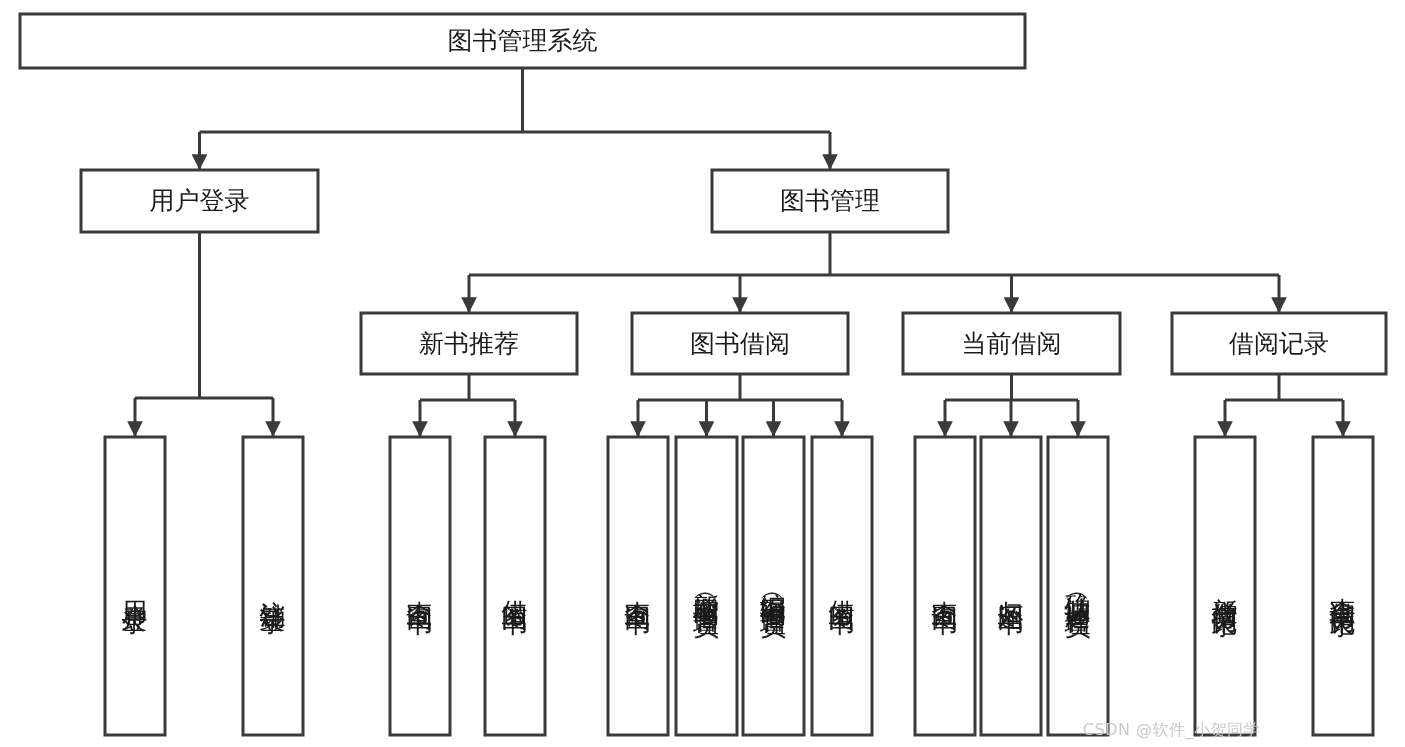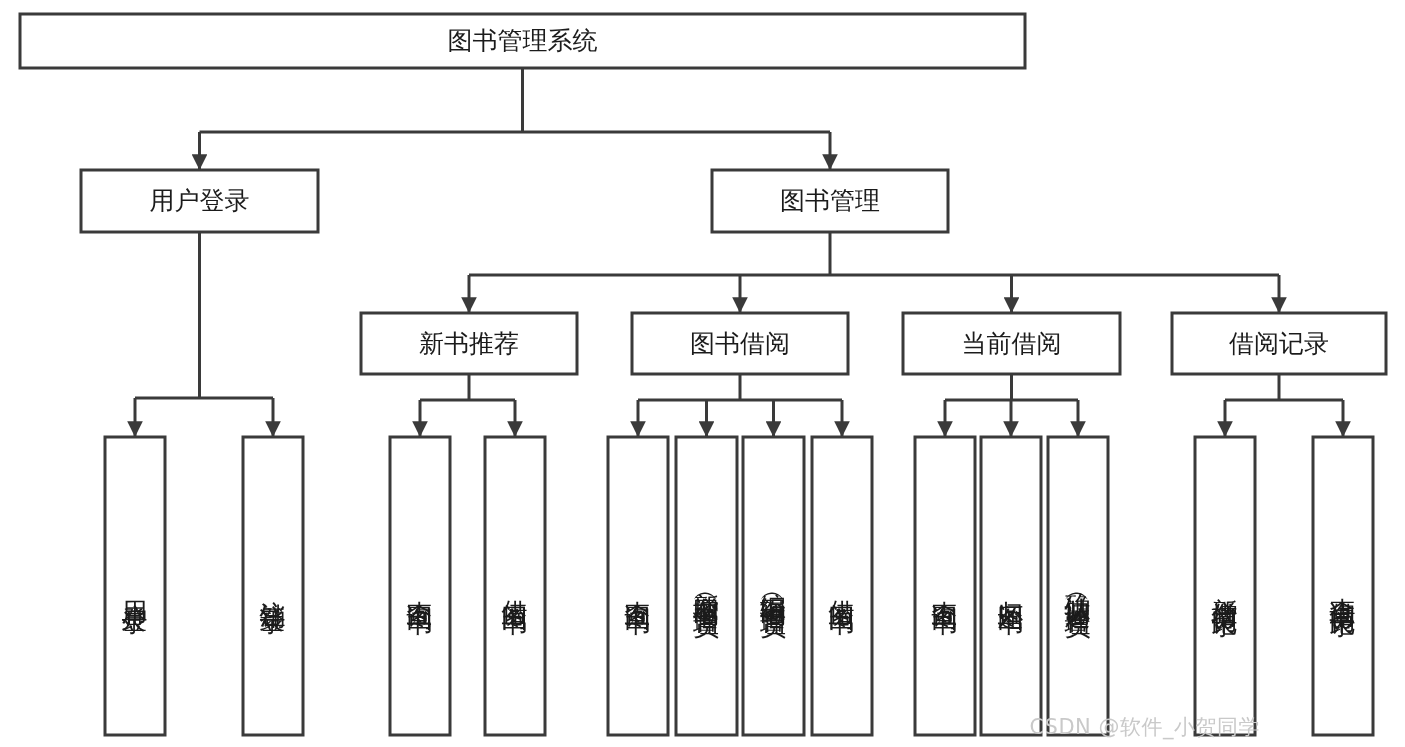--- a/index.html
+++ b/index.html
@@ -53,21 +53,21 @@
     glyph-orientation-vertical: 0;
     letter-spacing: 3px;
     text-anchor: middle;
     dominant-baseline: central;
   }
   .watermark {
     position: absolute;
     right: 8px;
     bottom: 6px;
     font-family: "DejaVu Sans", "Liberation Sans", sans-serif;
-    font-size: 21px;
+    font-size: 16px;
     color: #c9c9c9;
     white-space: nowrap;
     letter-spacing: 0.5px;
     pointer-events: none;
   }
 </style>
 </head>
 <body>
 
 <div id="diagram-root">

